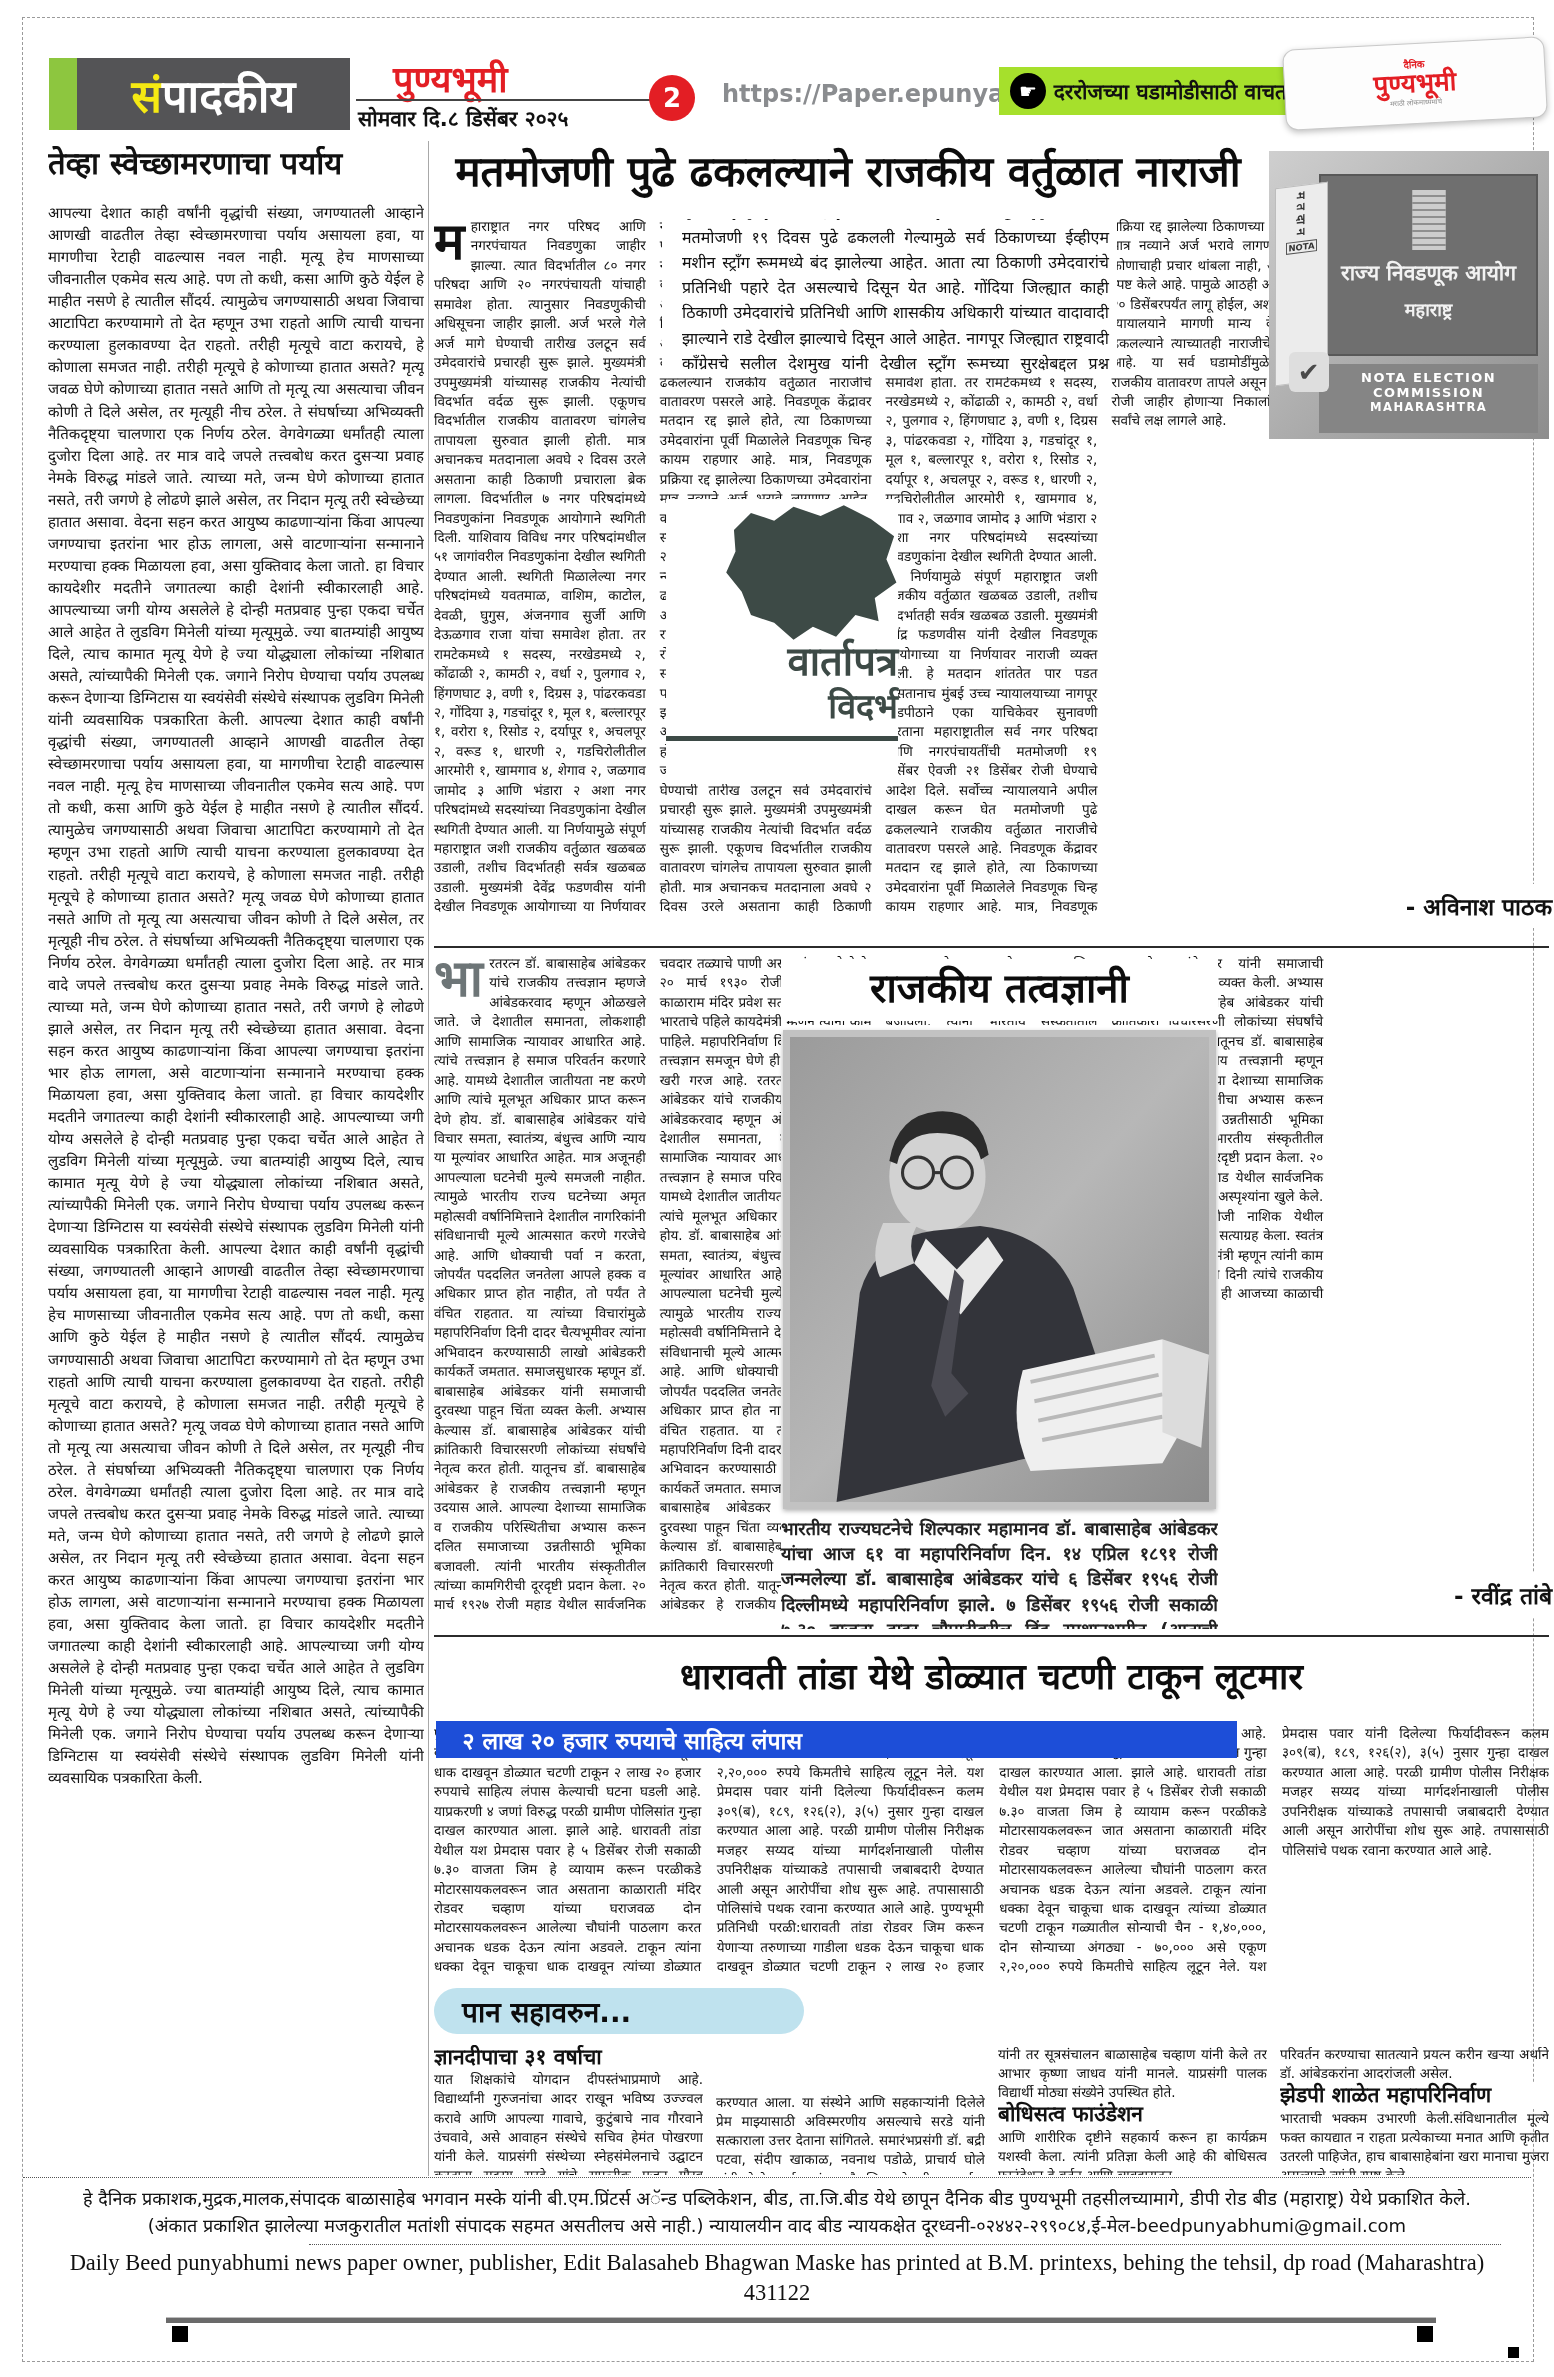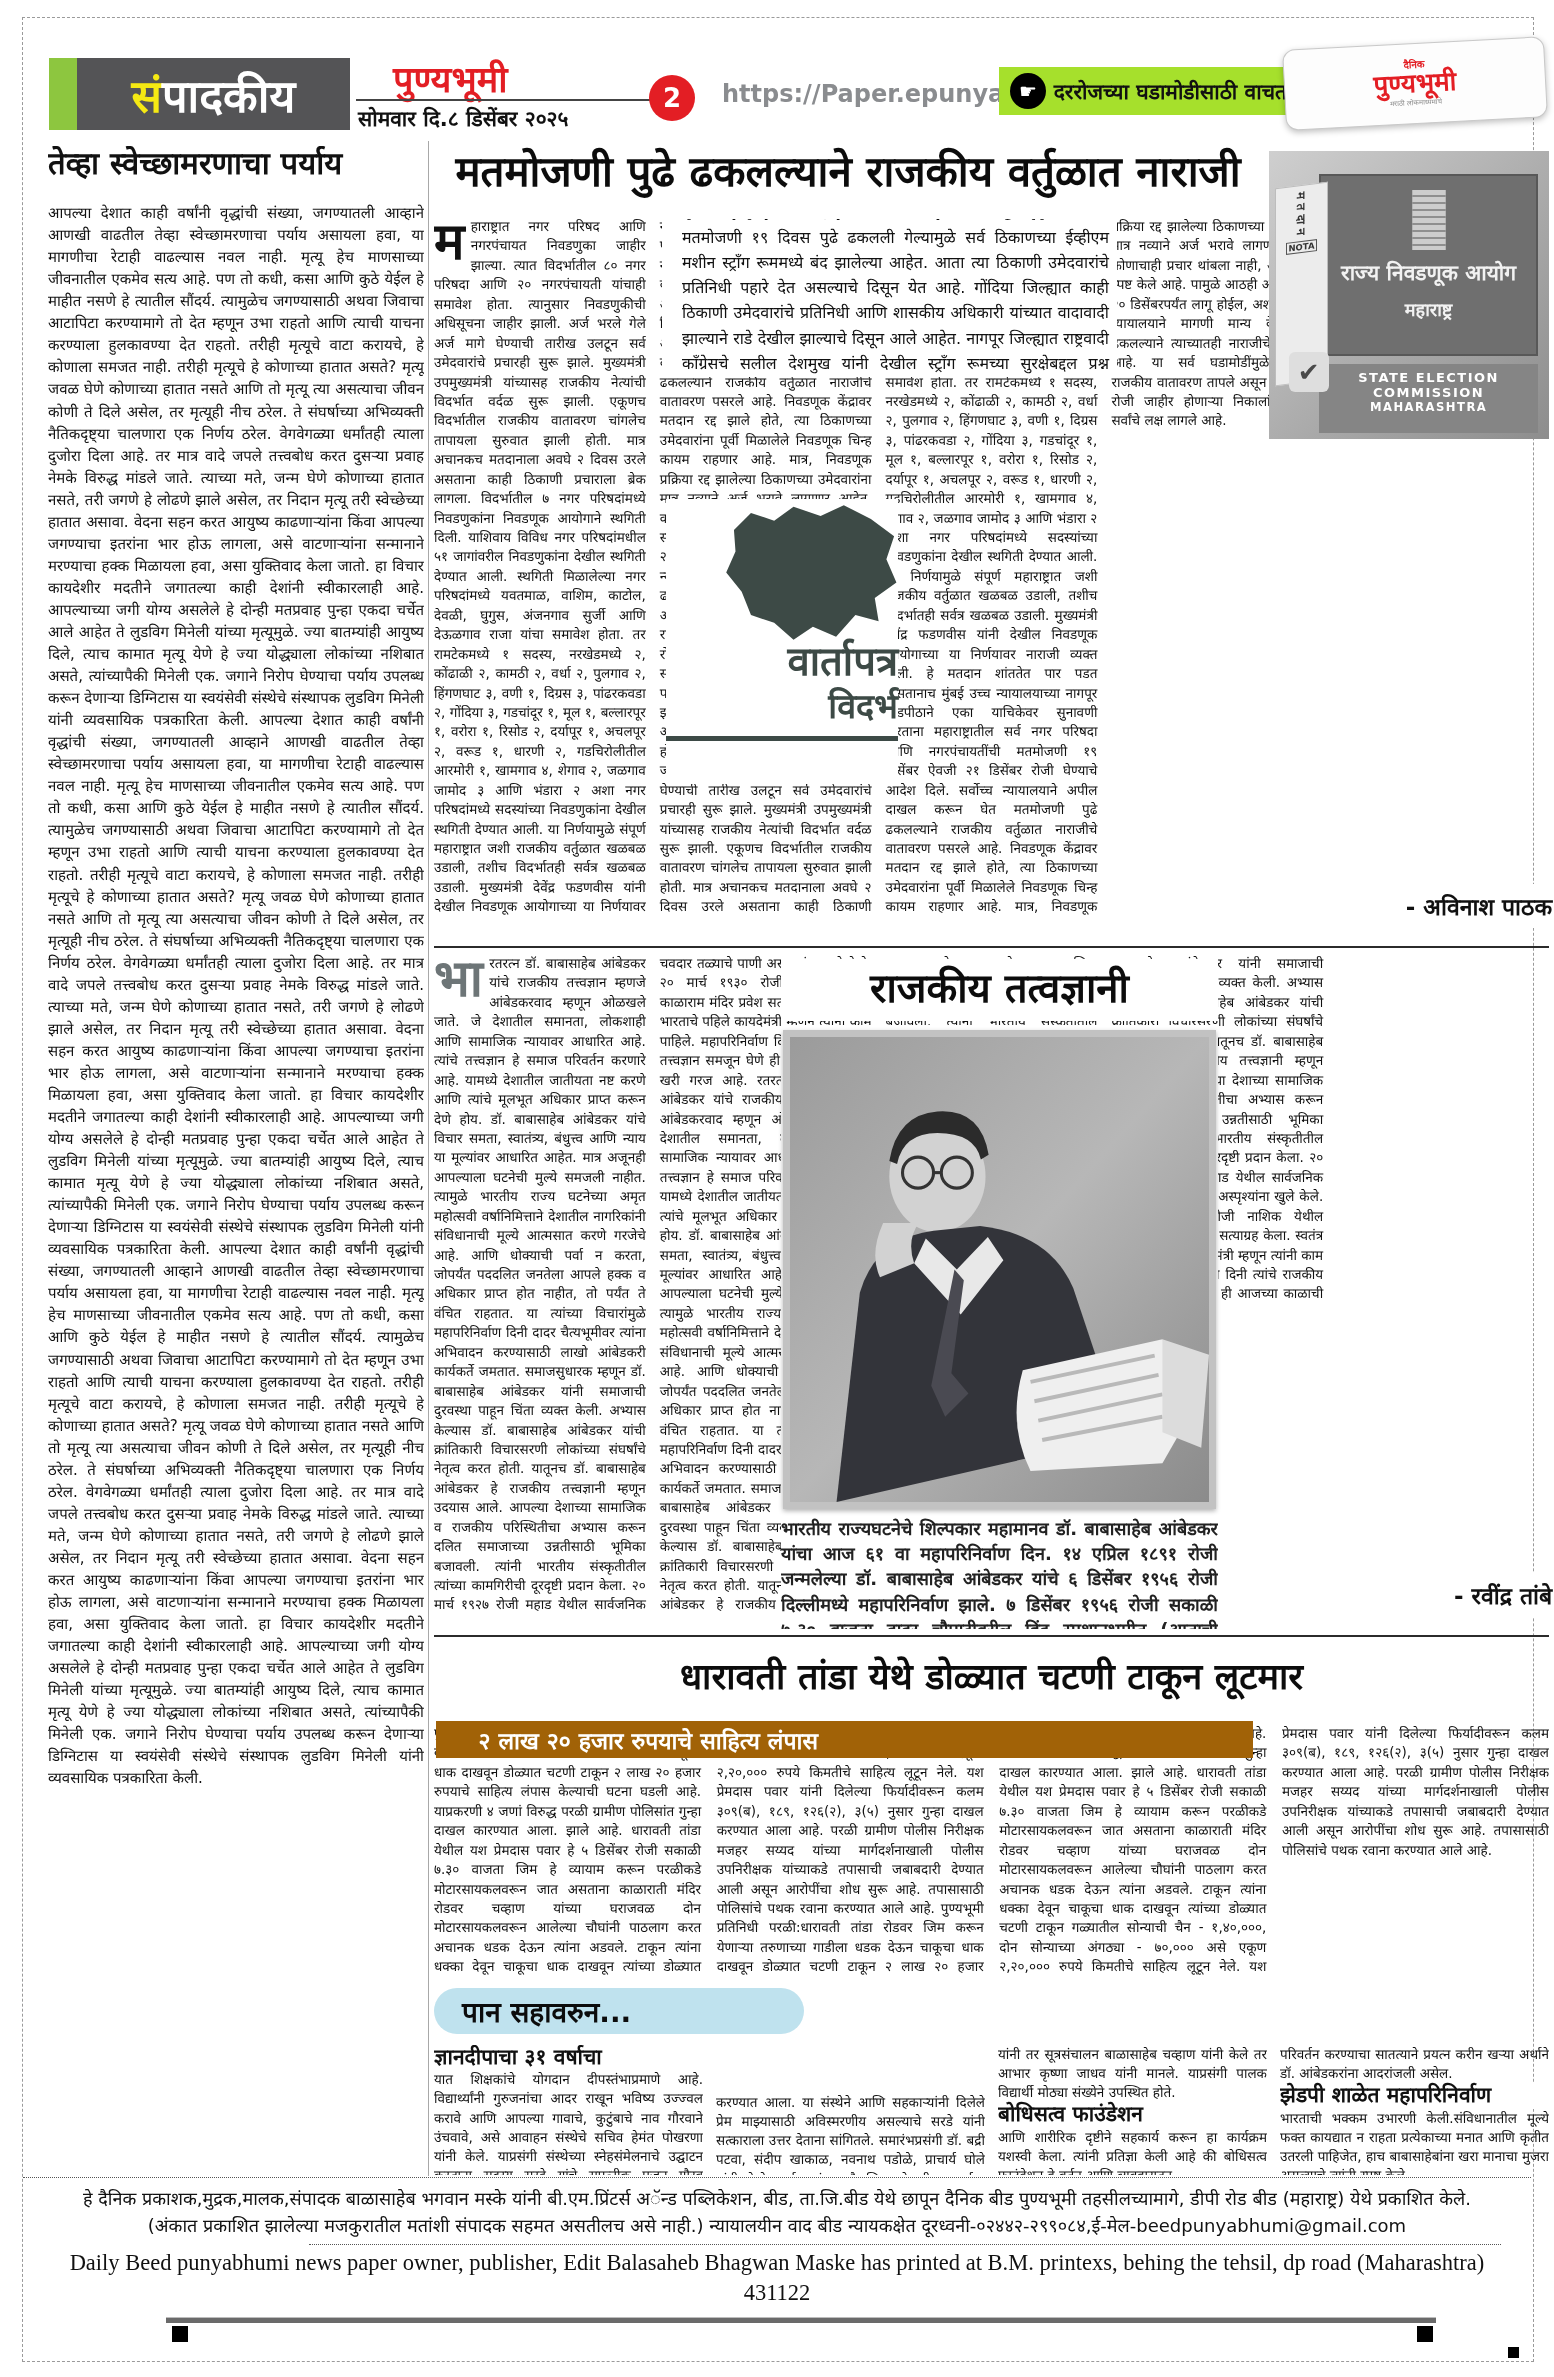--- a/index.html
+++ b/index.html
@@ -31,21 +31,21 @@
   .headline{font-weight:bold;text-align:center;color:#0c0c0c;}
   .cols5{column-count:5;column-gap:14px;column-fill:auto;font-size:13.5px;line-height:1.44;}
   .cols4{column-count:4;column-gap:15.5px;column-fill:auto;font-size:13.5px;line-height:1.44;}
   .dropcap{float:left;font-weight:bold;font-size:51px;line-height:.85;padding:3.1px 6.2px 0 0;}
   .white{background:#fff;}
   .lead{font-size:16px;line-height:1.58;text-align:justify;}
   .byline{font-weight:bold;font-size:23px;text-align:right;}
   .vline{background:#a8a8a8;width:0.8px;}
   .hline{background:#2b2b2b;}
   .vp-label{color:#3d4a46;font-weight:bold;text-align:right;line-height:1.05;}
-  .bluestrip{background:#a16207;color:#fff;font-weight:bold;font-size:23px;display:flex;align-items:center;padding-left:43px;}
+  .bluestrip{background:#1d4ed8;color:#fff;font-weight:bold;font-size:23px;display:flex;align-items:center;padding-left:27px;}
   .pill{background:#bfe2ee;border-radius:25px;display:flex;align-items:center;padding-left:28px;
         font-weight:bold;font-size:28px;color:#0c0c0c;}
   .subhead{font-weight:bold;font-size:21px;background:#fff;line-height:1.2;}
   .reporter{font-weight:bold;}
   .caption{font-size:18px;line-height:1.4;font-weight:bold;color:#222;text-align:justify;}
   .footer-mr{font-size:18px;text-align:center;line-height:1.5;color:#111;}
   .footer-en{font-family:"Liberation Serif","DejaVu Serif",serif;font-size:22.5px;text-align:center;line-height:1.35;color:#111;}
   .dotline{border-top:1.5px dotted #555;}
   .sq{background:#000;}
   
@@ -109,21 +109,21 @@
       <span>मतमोजणी १९ दिवस पुढे ढकलली गेल्यामुळे सर्व ठिकाणच्या ईव्हीएम मशीन स्ट्राँग रूममध्ये बंद झालेल्या आहेत. आता त्या ठिकाणी उमेदवारांचे प्रतिनिधी पहारे देत असल्याचे दिसून येत आहे. गोंदिया जिल्ह्यात काही ठिकाणी उमेदवारांचे प्रतिनिधी आणि शासकीय अधिकारी यांच्यात वादावादी झाल्याने राडे देखील झाल्याचे दिसून आले आहेत. नागपूर जिल्ह्यात राष्ट्रवादी काँग्रेसचे सलील देशमुख यांनी देखील स्ट्राँग रूमच्या सुरक्षेबद्दल प्रश्न उपस्थित केले आहेत. मतमोजणी होईपर्यंत असे प्रकार आता होतच राहणार आहेत. मात्र आता सर्वांचे लक्ष दि. २१ डिसेंबरकडे लागलेले दिसून येत आहे. त्यादिवशी गुलाल कुणाचा हे निश्चित होणार आहे.</span>
     </div>
 
     <div class="abs elect" style="left:835px;top:1.5px;width:280px;height:288px;">
       <div class="board">
         <div class="emblem"></div>
         <div class="bl" style="top:46%;font-size:21px;">राज्य निवडणूक आयोग</div>
         <div class="bl" style="top:68%;font-size:18px;">महाराष्ट्र</div>
       </div>
       <div class="engstrip">
-        <div style="font-size:13px;margin-top:6.2px;">STATE ELECTION COMMISSION</div>
+        <div style="font-size:13px;margin-top:6.2px;">NOTA ELECTION COMMISSION</div>
         <div style="font-size:11.6px;">MAHARASHTRA</div>
       </div>
       <div class="ballot">
         <span style="writing-mode:vertical-rl;letter-spacing:4.6px;">मतदान</span>
         <span style="font-size:8.5px;border:0.8px solid #555;padding:0 1.5px;">NOTA</span>
       </div>
       <div class="check">✔</div>
     </div>
 
     <div class="abs white" style="left:232px;top:350px;width:232px;height:285px;">

